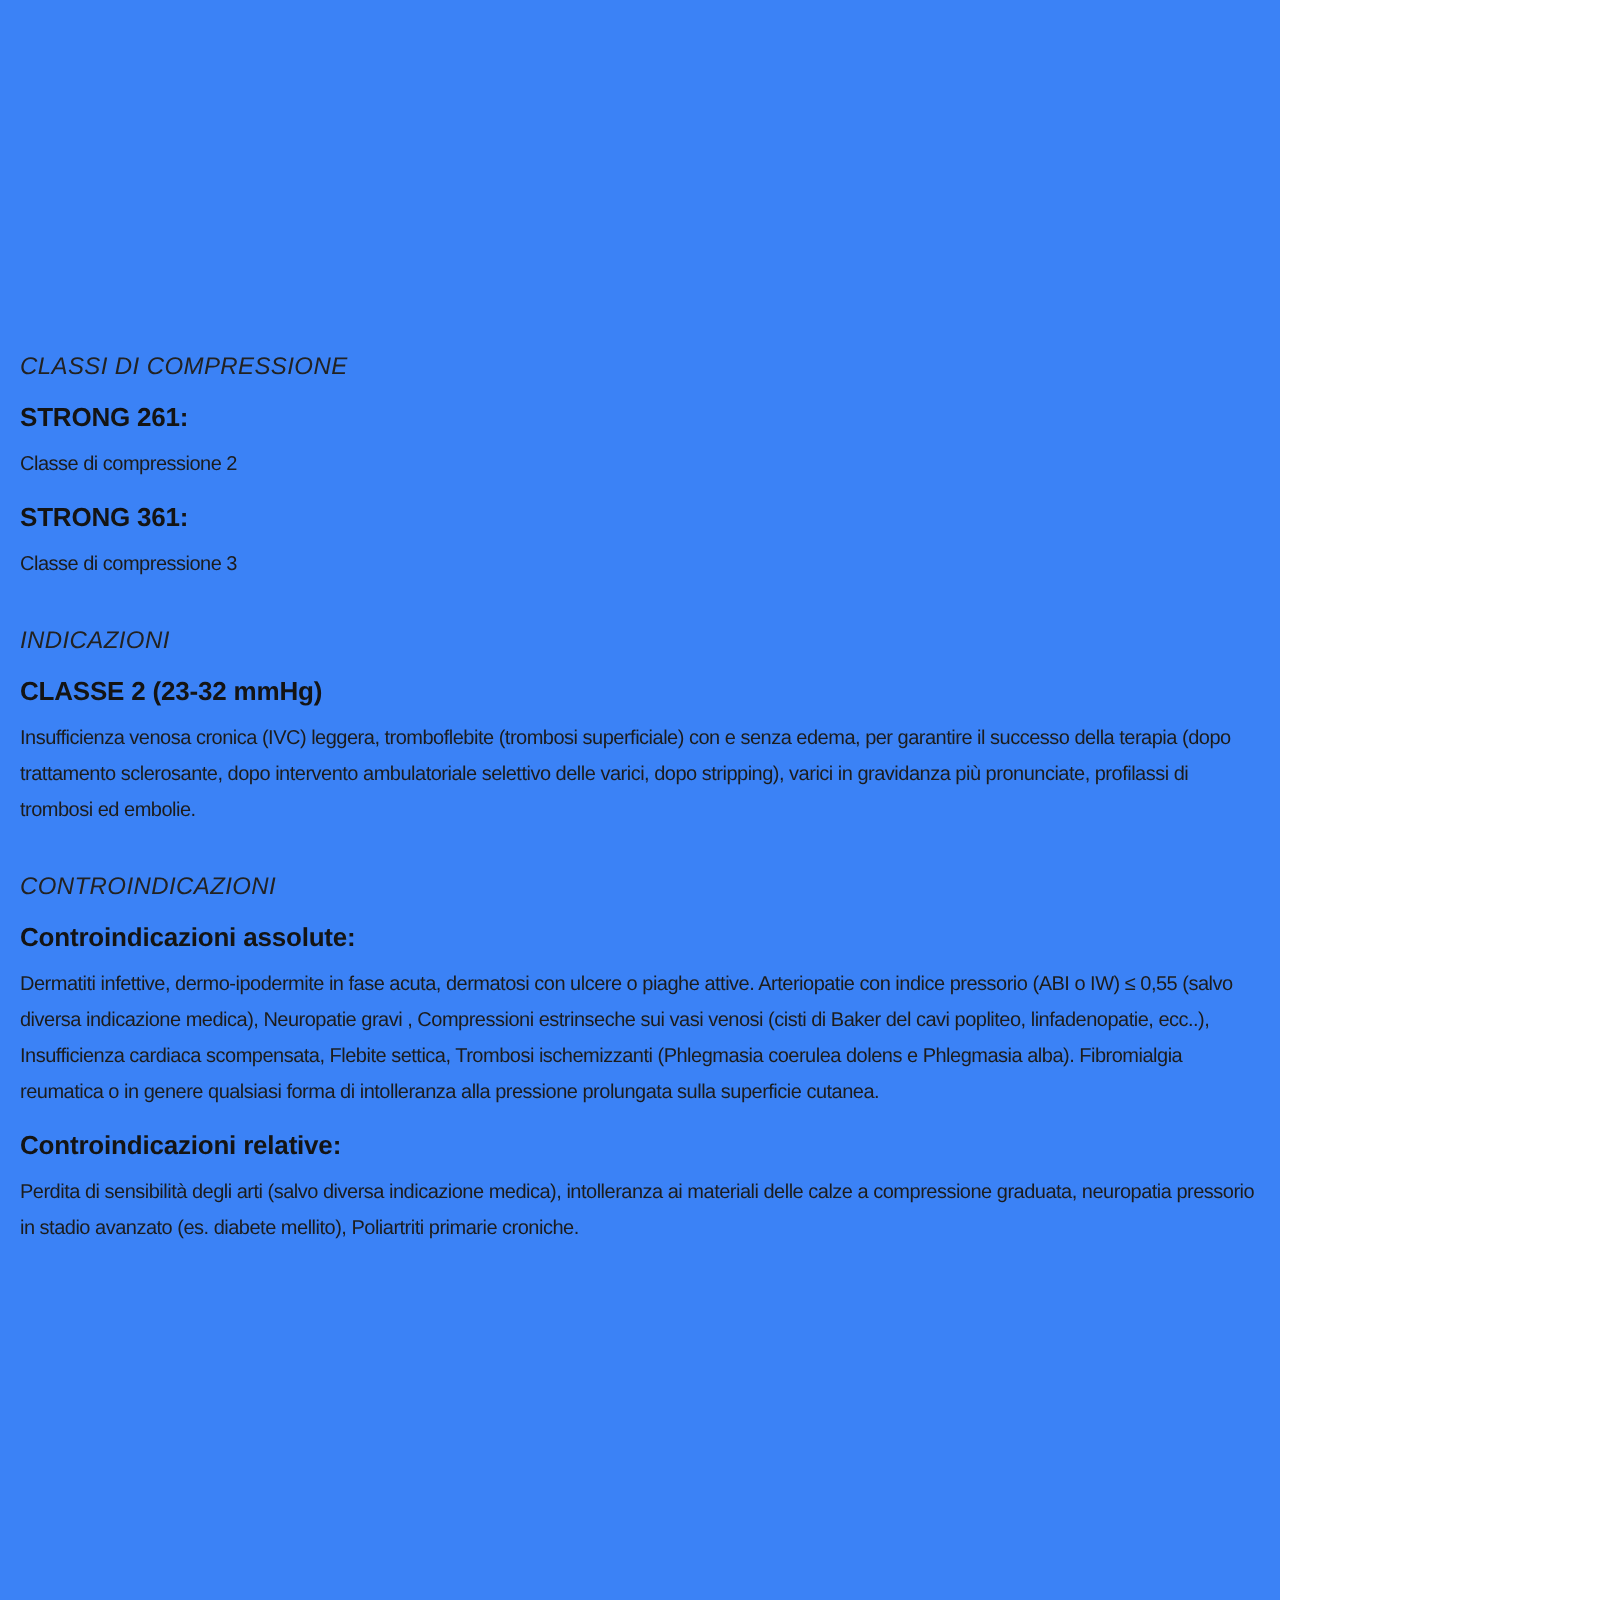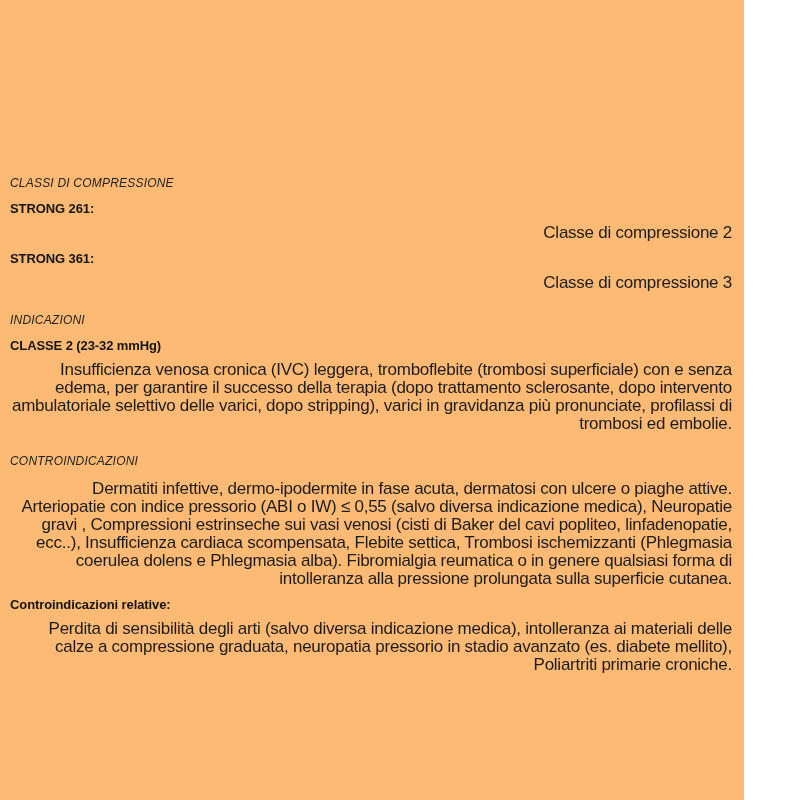--- a/index.html
+++ b/index.html
@@ -2,24 +2,24 @@
 <html><head>
 <meta charset="utf-8">
 <style>
   html, body {
     margin: 0;
     padding: 0;
     background: #ffffff;
   }
   .page {
     position: relative;
-    width: 744px;
+    width: 640px;
     height: 800px;
     box-sizing: border-box;
-    background: #fdba74;
+    background: #3b82f6;
     color: #1c1c1c;
     font-family: "Liberation Sans", "DejaVu Sans", sans-serif;
     padding: 176px 12px 0 10px;
     overflow: hidden;
   }
   .section {
     margin: 0 0 21px 0;
   }
   .kicker {
     font-size: 12px;
@@ -32,28 +32,27 @@
   }
   .subhead {
     font-size: 13px;
     font-weight: 700;
     letter-spacing: -0.1px;
     color: #141414;
     margin: 0 0 8px 0;
     line-height: 14px;
   }
   .body-text {
-    font-size: 17px;
+    font-size: 10px;
     font-weight: 400;
     letter-spacing: -0.25px;
     color: #1c1c1c;
     line-height: 18px;
     margin: 0 0 10px 0;
     max-width: 780px;
-    text-align: right;
   }
 </style>
 </head>
 <body>
 
 <main class="page">
 
   <section class="section">
     <h2 class="kicker">CLASSI DI COMPRESSIONE</h2>
     <h3 class="subhead">STRONG 261:</h3>
@@ -63,18 +62,19 @@
   </section>
 
   <section class="section">
     <h2 class="kicker">INDICAZIONI</h2>
     <h3 class="subhead">CLASSE 2 (23-32 mmHg)</h3>
     <p class="body-text">Insufficienza venosa cronica (IVC) leggera, tromboflebite (trombosi superficiale) con e senza edema, per garantire il successo della terapia (dopo trattamento sclerosante, dopo intervento ambulatoriale selettivo delle varici, dopo stripping), varici in gravidanza più pronunciate, profilassi di trombosi ed embolie.</p>
   </section>
 
   <section class="section">
     <h2 class="kicker">CONTROINDICAZIONI</h2>
+    <h3 class="subhead">Controindicazioni assolute:</h3>
     <p class="body-text">Dermatiti infettive, dermo-ipodermite in fase acuta, dermatosi con ulcere o piaghe attive. Arteriopatie con indice pressorio (ABI o IW) ≤ 0,55 (salvo diversa indicazione medica), Neuropatie gravi , Compressioni estrinseche sui vasi venosi (cisti di Baker del cavi popliteo, linfadenopatie, ecc..), Insufficienza cardiaca scompensata, Flebite settica, Trombosi ischemizzanti (Phlegmasia coerulea dolens e Phlegmasia alba). Fibromialgia reumatica o in genere qualsiasi forma di intolleranza alla pressione prolungata sulla superficie cutanea.</p>
     <h3 class="subhead">Controindicazioni relative:</h3>
     <p class="body-text">Perdita di sensibilità degli arti (salvo diversa indicazione medica), intolleranza ai materiali delle calze a compressione graduata, neuropatia pressorio in stadio avanzato (es. diabete mellito), Poliartriti primarie croniche.</p>
   </section>
 
 </main>
 
 </body></html>

